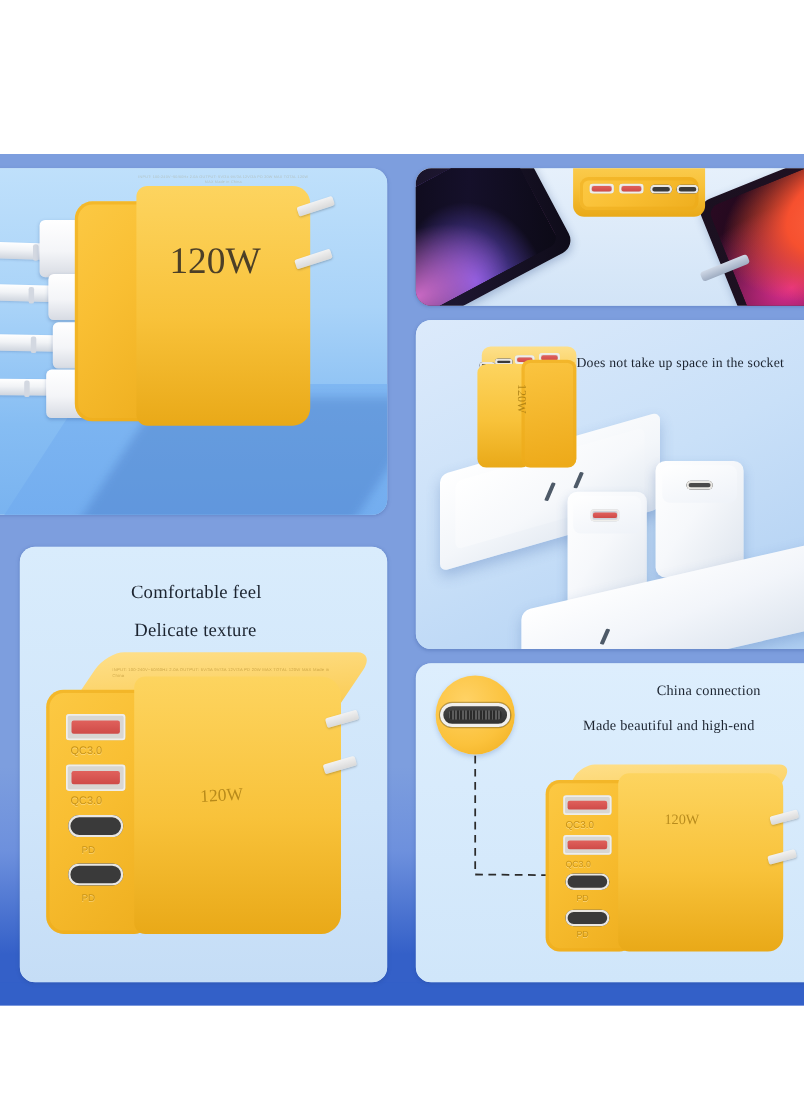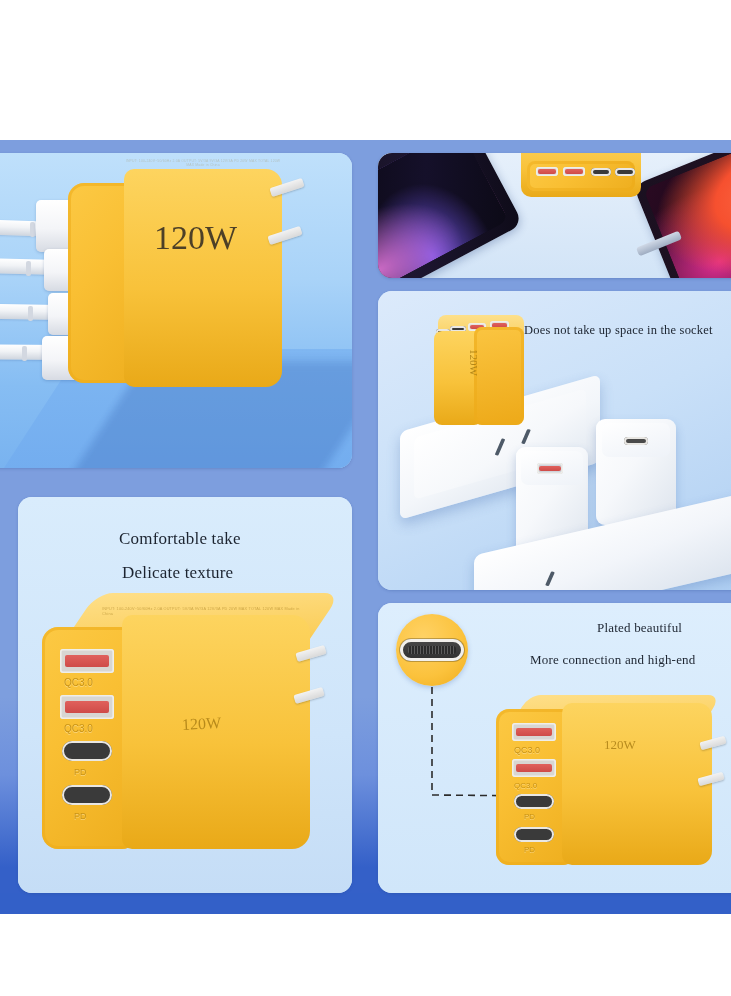--- a/index.html
+++ b/index.html
@@ -324,21 +324,21 @@
       <div class="power-strip" style="left:96px;top:232px;width:280px;height:78px;transform:skewY(-13deg);">
         <div class="socket-slot" style="left:74px;top:34px;width:4px;height:14px;transform:rotate(26deg);"></div>
 
       </div>
     </div>
   </div>
 
   <div class="panel" id="panel-texture">
     <div id="p4-stage">
 
-      <span class="caption cap-lg" style="left:101px;top:32px;">Comfortable take</span>
+      <span class="caption cap-lg" style="left:101px;top:32px;">Comfortable feel</span>
       <span class="caption cap-lg" style="left:104px;top:66px;">Delicate texture</span>
 
       <div class="charger" style="left:24px;top:96px;width:288px;height:272px;">
 
         <div class="chg-top" style="left:34px;top:0;width:244px;height:62px;
                      border-radius:16px;transform:skewX(-34deg);
                      background:linear-gradient(175deg,#fedf89 0%,#fbcf5d 70%,#f5c243 100%);">
           <div class="spec-print" style="left:18px;top:14px;width:200px;text-align:left;font-size:3.8px;line-height:5px;transform:skewX(34deg);">INPUT: 100-240V~50/60Hz 2.0A  OUTPUT: 5V/3A 9V/3A 12V/3A  PD 20W MAX  TOTAL 120W MAX   Made in China</div>
         </div>
 
@@ -362,22 +362,22 @@
 
         <div class="prong" style="left:254px;top:56px;width:30px;height:9px;transform:rotate(-16deg);"></div>
         <div class="prong" style="left:252px;top:98px;width:30px;height:9px;transform:rotate(-16deg);"></div>
       </div>
     </div>
   </div>
 
   <div class="panel" id="panel-plated">
     <div id="p5-stage">
 
-      <span class="caption cap-md" style="left:219px;top:17px;">Plated beautiful</span>
-      <span class="caption cap-md" style="left:152px;top:49px;">More connection and high-end</span>
+      <span class="caption cap-md" style="left:219px;top:17px;">China connection</span>
+      <span class="caption cap-md" style="left:152px;top:49px;">Made beautiful and high-end</span>
 
       <div class="callout-circle" style="left:18px;top:11px;width:72px;height:72px;">
         <div class="callout-c"></div>
       </div>
 
       <svg class="dash-line" style="left:0;top:0;width:367px;height:290px;" viewBox="0 0 367 290">
         <path d="M54 84 L54 192 L166 193" fill="none" stroke="#2b2b2b" stroke-width="1.6" stroke-dasharray="7 5"></path>
       </svg>
 
       <div class="charger" style="left:118px;top:92px;width:226px;height:176px;">

